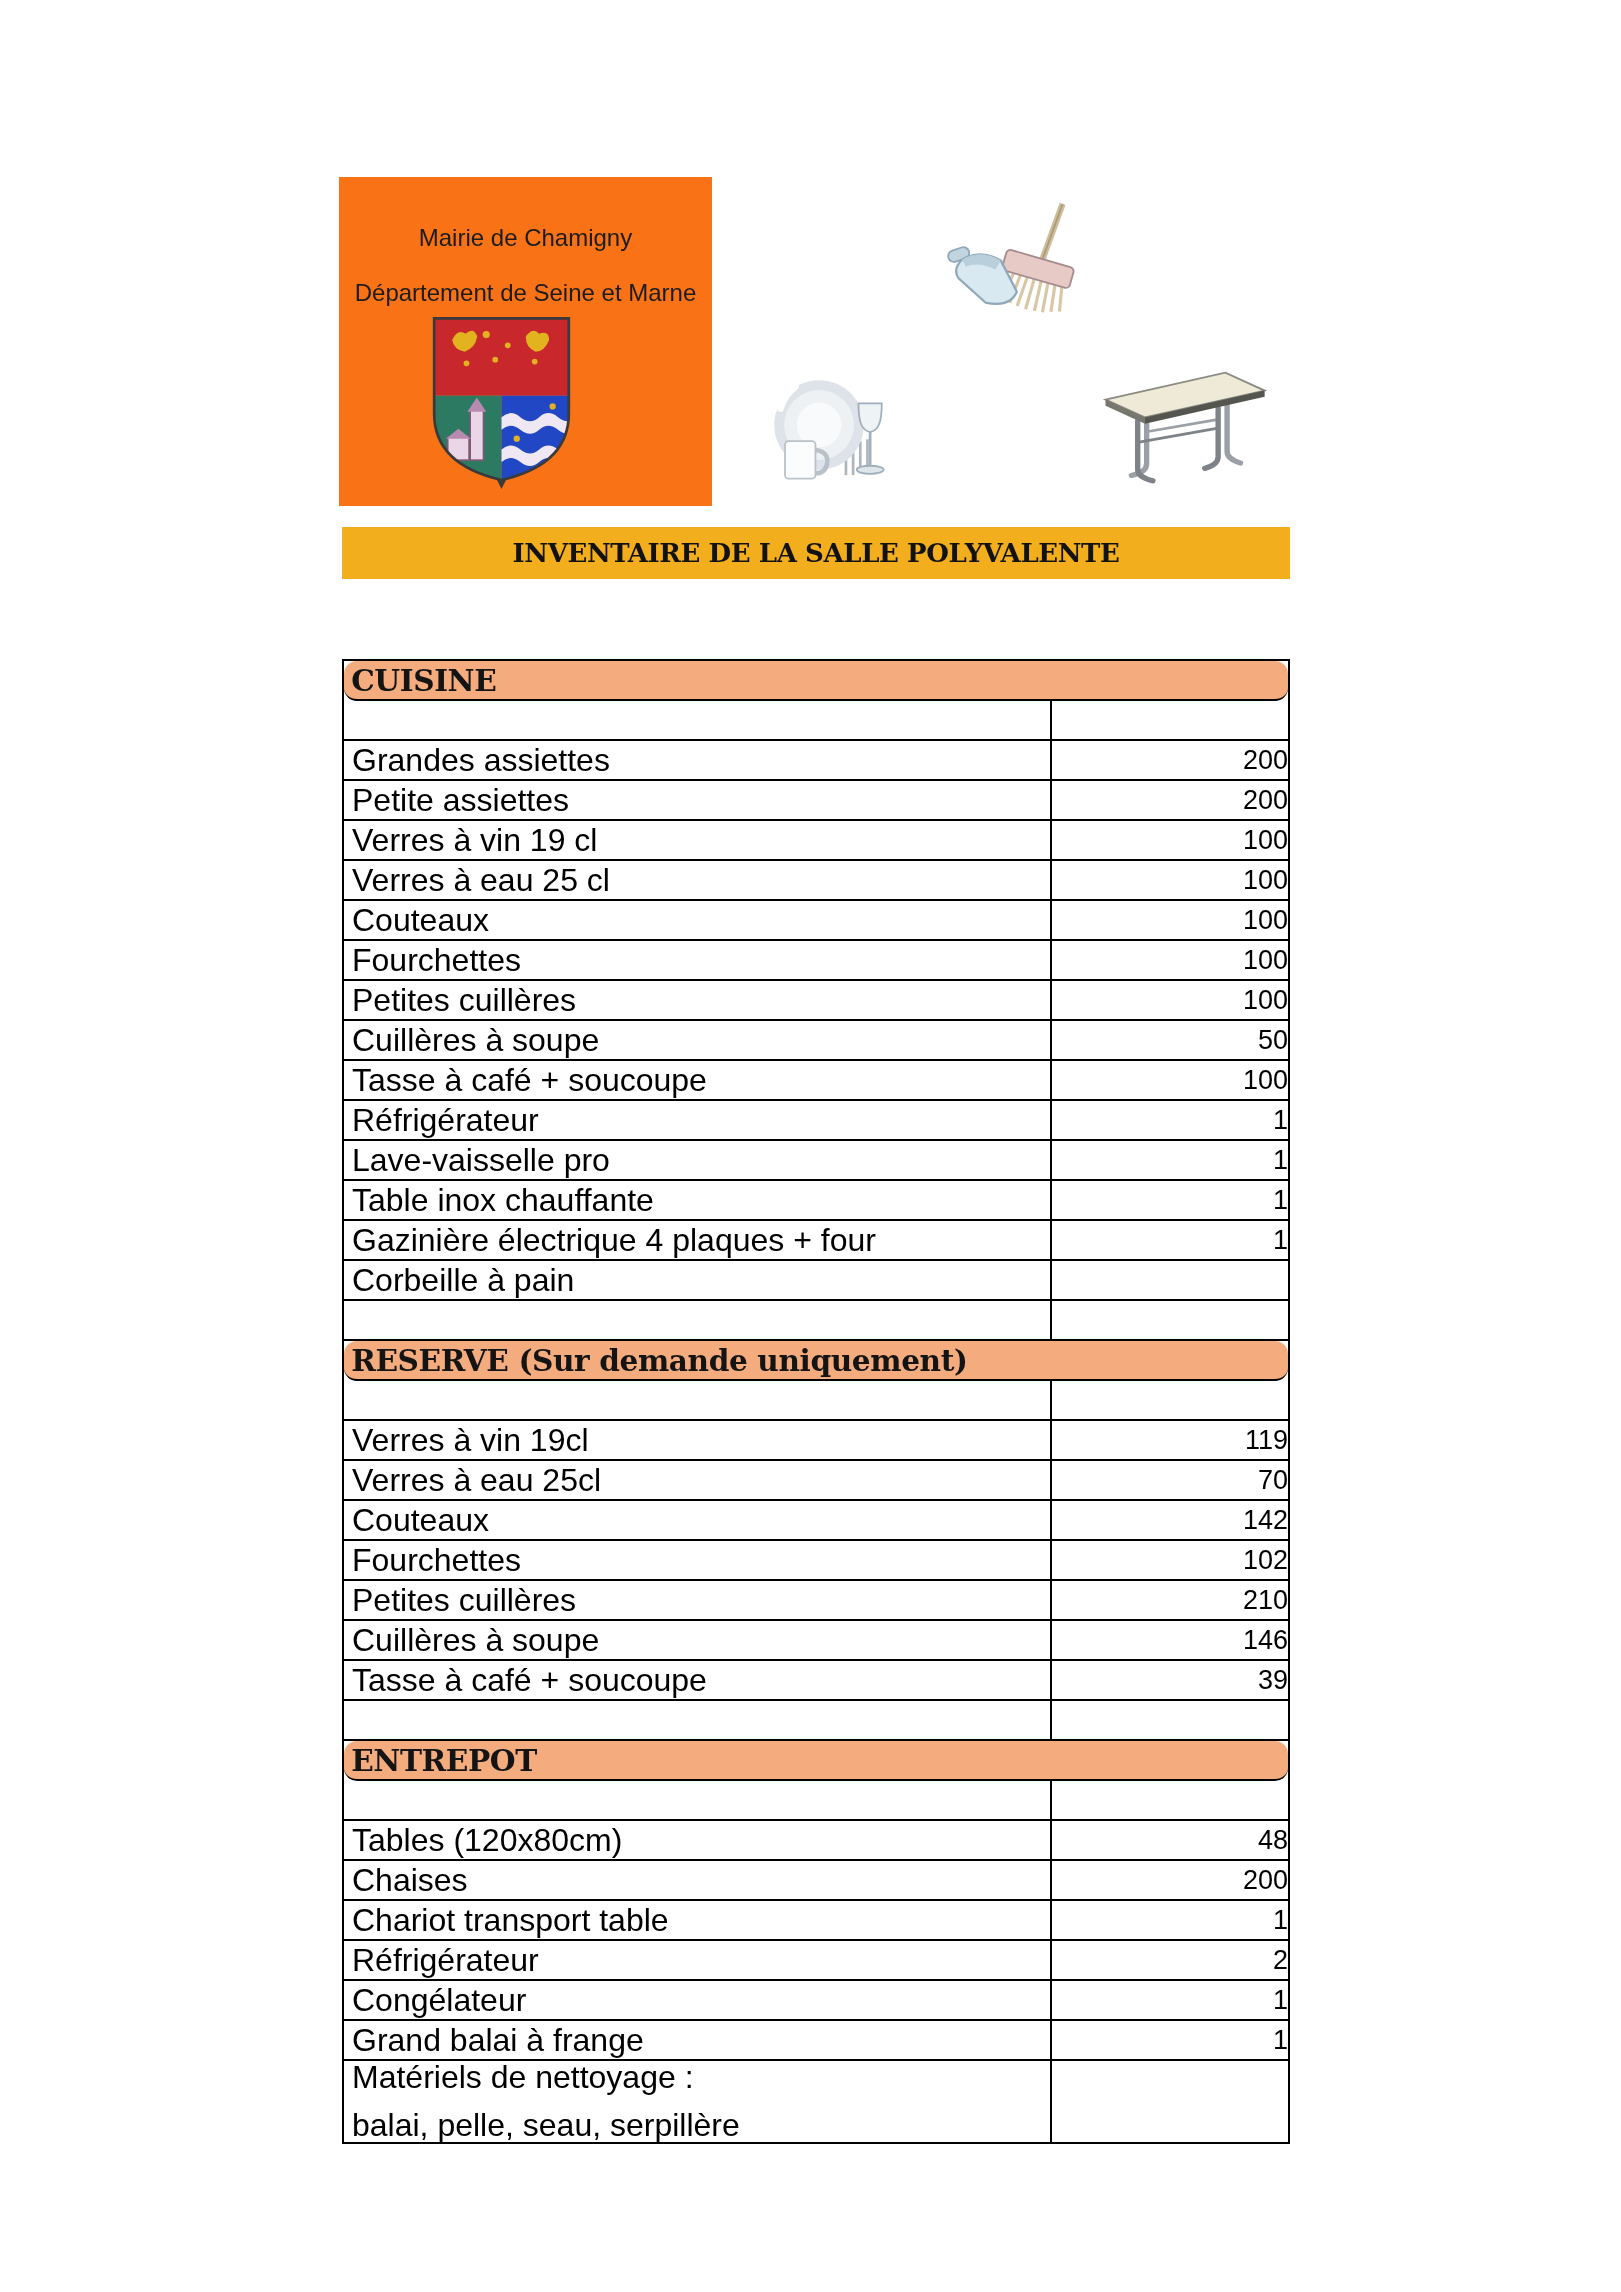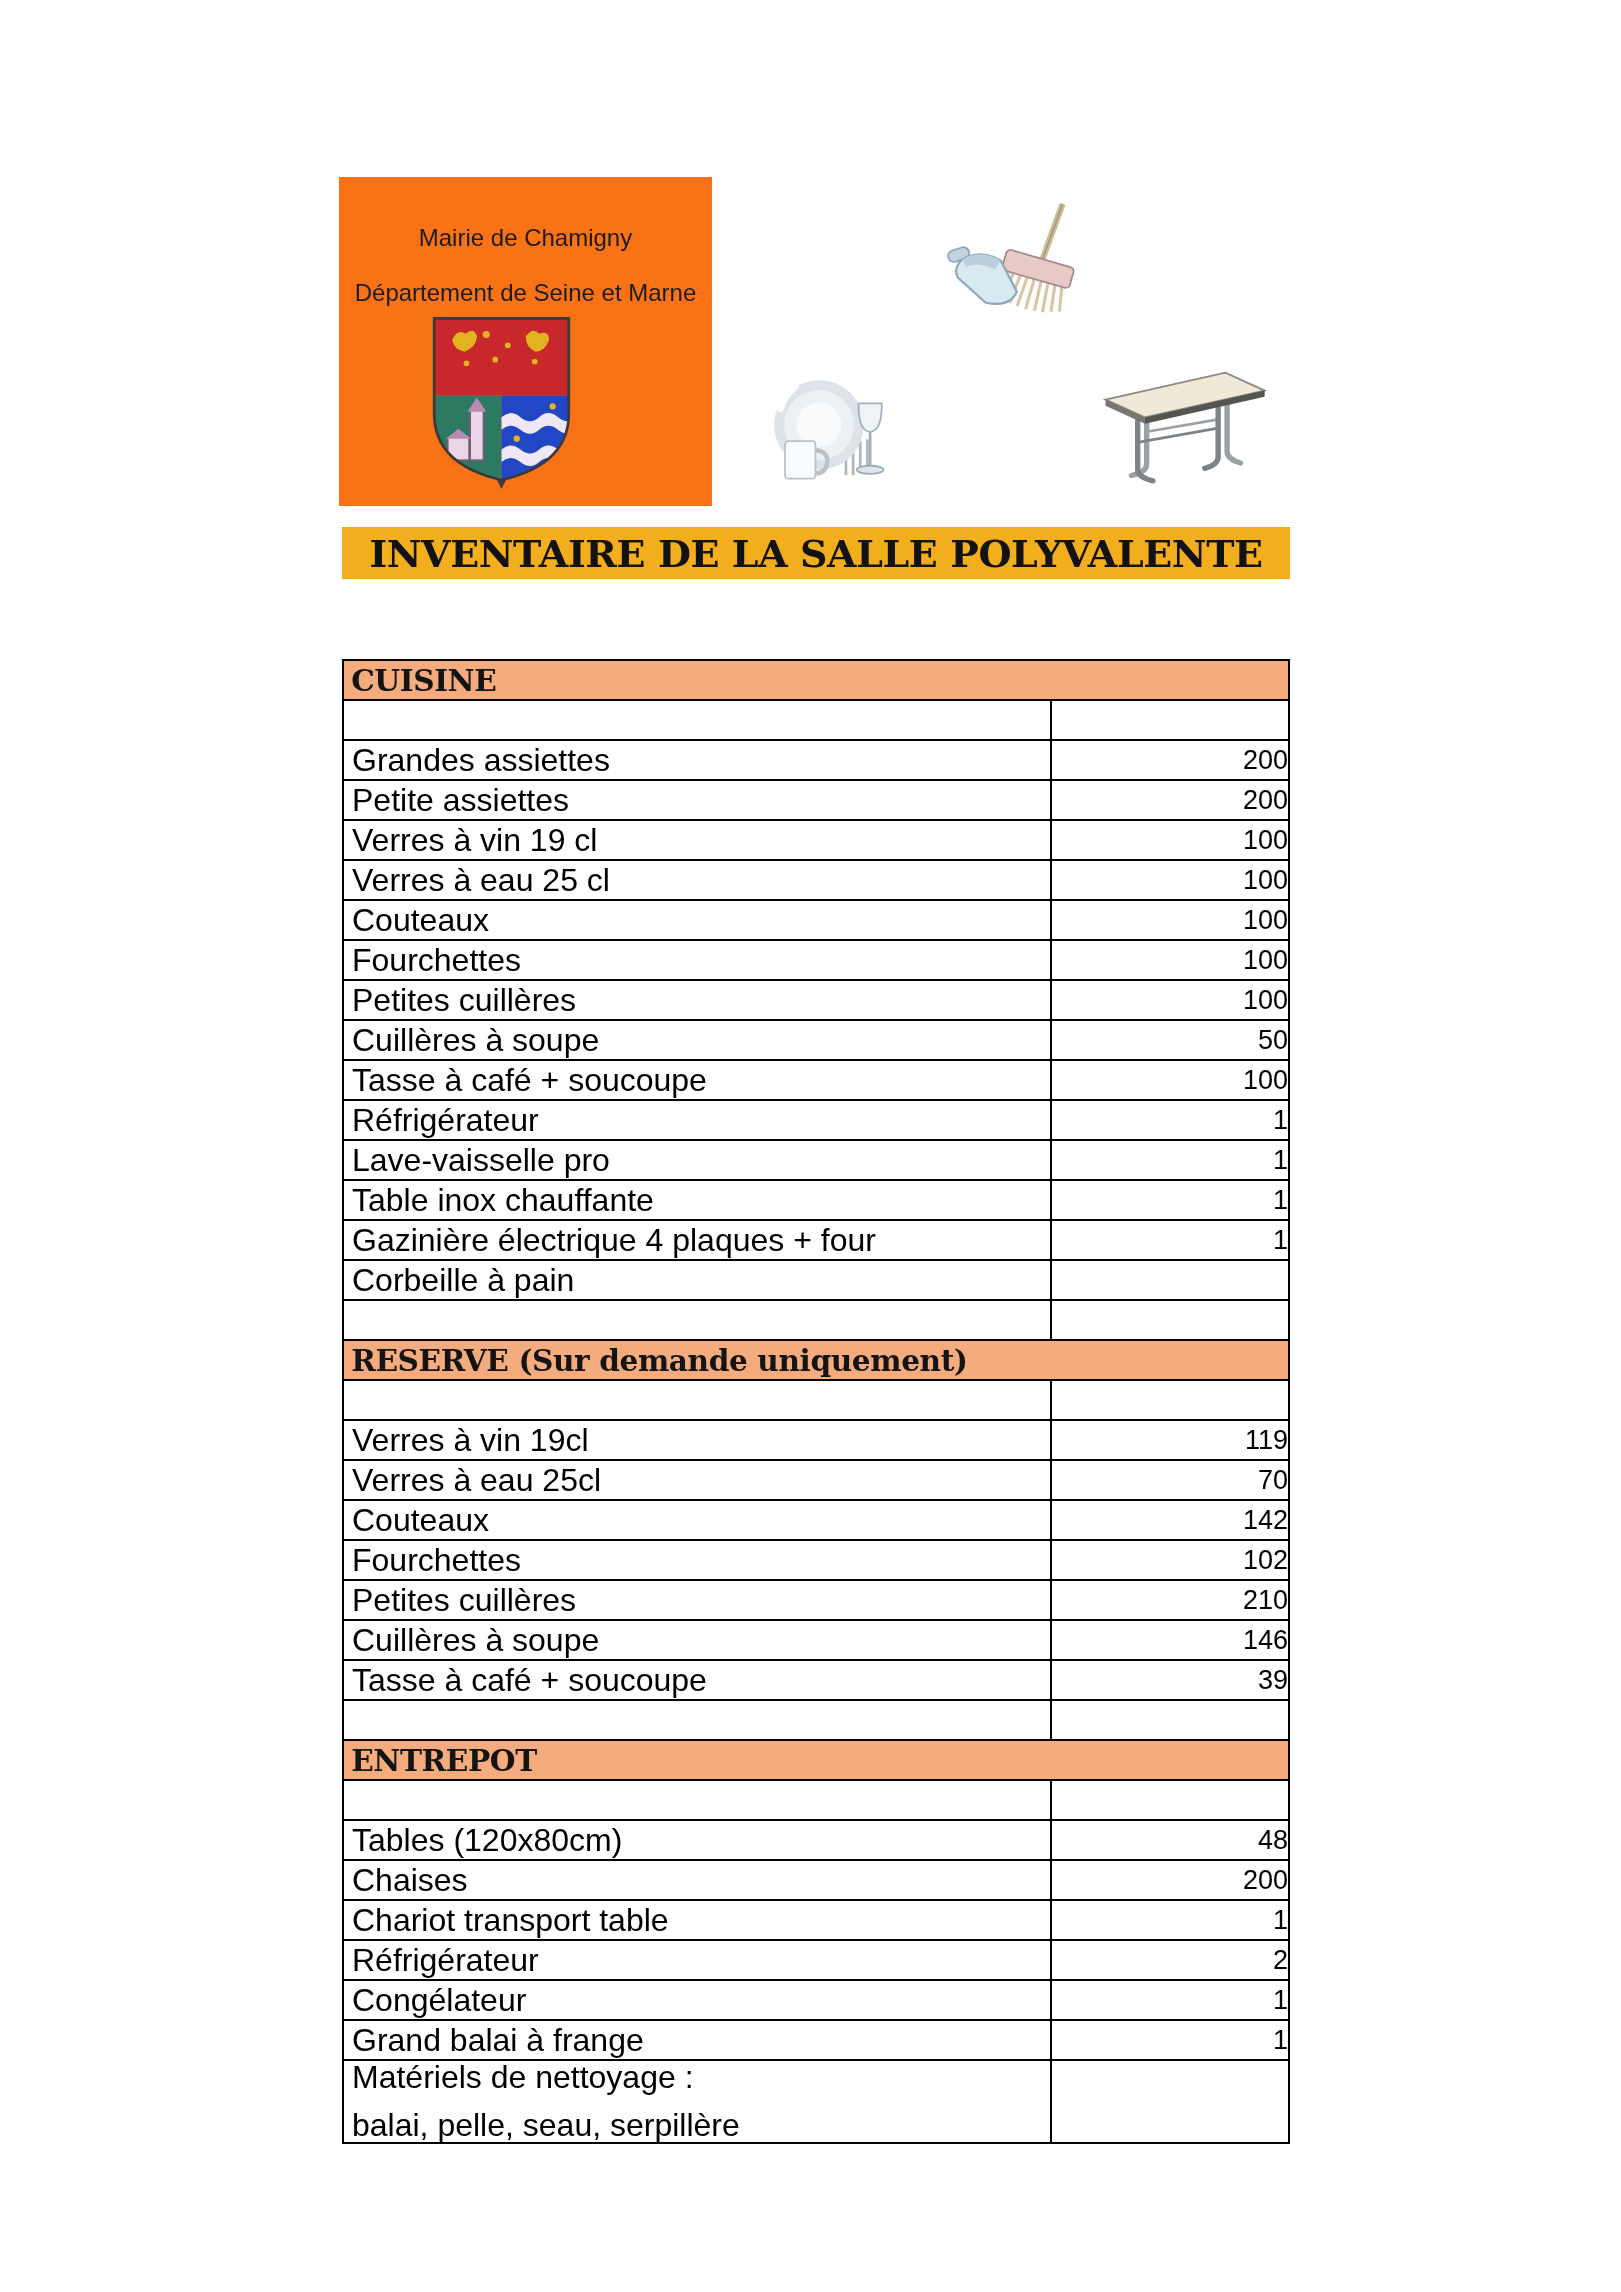--- a/index.html
+++ b/index.html
@@ -16,32 +16,32 @@
   .crest { position:absolute; left:88px; top:136px; width:149px; height:176px; }
 
   .clip { position:absolute; }
   .clip.dishes { left:758px; top:373px; width:149px; height:112px; }
   .clip.broom  { left:946px; top:202px; width:148px; height:133px; }
   .clip.ftable { left:1093px; top:360px; width:177px; height:130px; }
 
   
   .banner { position:absolute; left:342px; top:527px; width:948px; height:52px;
             background:#F2AE1C; display:flex; align-items:center; justify-content:center; }
-  .banner span { font-family:"DejaVu Serif", serif; font-weight:bold; font-size:38px;
+  .banner span { font-family:"DejaVu Serif", serif; font-weight:bold; font-size:26px;
                  letter-spacing:-0.4px; color:#121212; white-space:nowrap;text-align:center; }
 
   
   .inv-table { position:absolute; left:342px; top:659px; width:948px;
                border:2.7px solid #000; background:#fff; }
   .row { display:flex; height:40px; border-bottom:2.7px solid #000; }
   .row:last-child { border-bottom:none; }
   .row.tall { height:81px;border-radius:20px; }
   .row.header { background:#F4AC7E; align-items:center; padding-left:7.2px;
                 font-family:"DejaVu Serif", serif; font-weight:bold; font-size:29.6px;
-                letter-spacing:-0.4px; color:#141414; }
+                letter-spacing:-0.4px; color:#141414;border-radius:13px; }
   .cell-l { flex:1; display:flex; align-items:center; padding-left:8px; font-size:32px; overflow:hidden; }
   .cell-l.two { flex-direction:column; align-items:flex-start; justify-content:center; gap:10.7px; }
   .cell-v { width:238px; border-left:2.7px solid #000; display:flex; align-items:center;
             justify-content:flex-end; font-size:27px; }
 </style>
 </head>
 <body>
 
 <div class="page">
 

